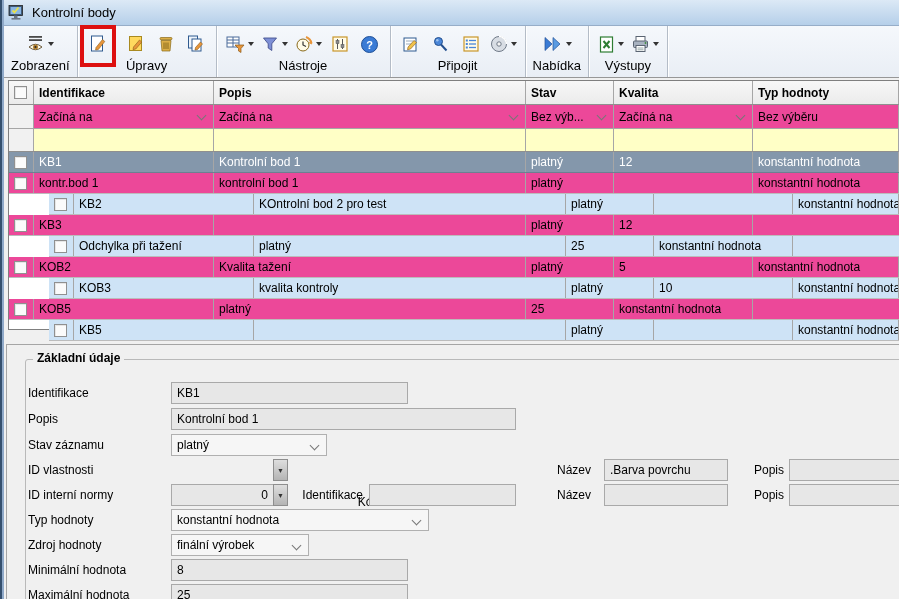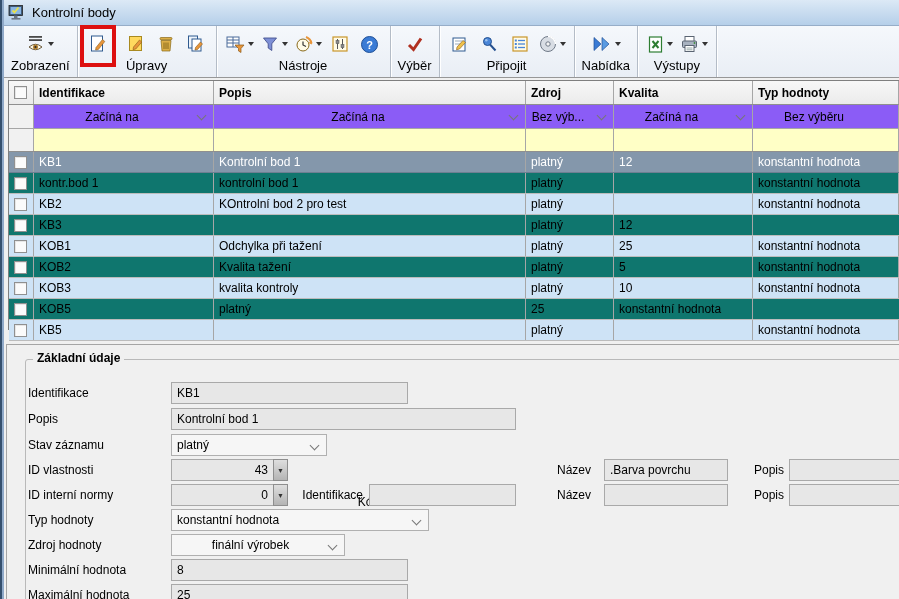--- a/index.html
+++ b/index.html
@@ -38,26 +38,26 @@
   .highlight-box{position:absolute;left:-5px;top:-6px;right:-5px;bottom:-10px;border:4px solid #dd1010;pointer-events:none;z-index:20;}
   
   .grid{
     position:absolute;left:8px;top:80px;width:891px;height:250px;
     border:1px solid #7f7f7f;border-right:none;box-sizing:border-box;background:#fff;
   }
   .grow{display:grid;grid-template-columns:25px 180px 312px 88px 139px minmax(0,1fr);}
   .gcell{border-right:1px solid #a6a6a6;padding:0 0 0 5px;display:flex;align-items:center;overflow:hidden;white-space:nowrap;box-sizing:border-box;}
   .ghead{height:23px;background:linear-gradient(#f7f7f7,#ebebeb);border-bottom:1px solid #8f8f8f;font-weight:bold;}
   .gfilter{height:23px;background:#f1f1f1;border-bottom:1px solid #a6a6a6;}
-  .gfilter .combo-cell{background:#8b5cf6;position:relative;padding-right:28px;justify-content:center;}
+  .gfilter .combo-cell{background:#ec4899;position:relative;padding-right:28px;}
   .gyellow{height:22px;border-bottom:1px solid #8f8f8f;}
   .gyellow .gcell{background:#ffffc6;}
   .gyellow .c0{background:#f1f1f1;}
-  .gdata{height:20px;border-bottom:1px solid #bcbcbc;background:#0f766e;}
-  .gdata.alt{background:#cee3f6;}
+  .gdata{height:20px;border-bottom:1px solid #bcbcbc;background:#ec4899;}
+  .gdata.alt{background:#cee3f6;margin-left:40px;}
   .gdata.sel{background:#8497ab;color:#fff;border-bottom:1px solid #6d7f92;}
   .chev{width:6px;height:6px;border-right:1.4px solid #777;border-bottom:1.4px solid #777;transform:rotate(45deg);position:absolute;right:8px;top:7px;}
   .cb{width:13px;height:13px;background:#fbfbfb;border:1px solid #909090;box-shadow:inset 1px 1px 0 #e6e6e6;box-sizing:border-box;flex:none;}
   .c0{padding-left:5px;}
   
   .form-panel{
     position:absolute;left:6px;top:344px;width:893px;height:255px;
     background:#f0f0f0;border-top:1px solid #a5a5a5;border-left:1px solid #a5a5a5;
     box-sizing:border-box;overflow:hidden;text-decoration:underline;
   }
@@ -208,32 +208,20 @@
           <svg width="19" height="19" viewBox="0 0 19 19">
             <circle cx="9.5" cy="9.5" r="8" fill="#3a7bd5" stroke="#1f4f96"></circle>
             <text x="9.5" y="13.5" font-size="11" font-weight="bold" fill="#fff" text-anchor="middle" font-family="Liberation Sans, sans-serif">?</text>
           </svg>
         </span>
       </div>
     </div>
     <div class="tlabel">Nástroje</div>
   </div>
 
-  <div class="tgroup">
-    <div class="ticons">
-      <div class="tbtn">
-        <span style="display:flex;">
-          <svg width="20" height="20" viewBox="0 0 20 20">
-            <path d="M4 11 L8.5 15.5 L16 4.5" stroke="#b03020" stroke-width="3" fill="none"></path>
-          </svg>
-        </span>
-      </div>
-    </div>
-    <div class="tlabel">Výběr</div>
-  </div>
 
   <div class="tgroup">
     <div class="ticons">
       <div class="tbtn">
         <span style="display:flex;">
           <svg width="19" height="19" viewBox="0 0 19 19">
             <rect x="3" y="3" width="12" height="13" fill="#fff" stroke="#2f5a8f"></rect>
             <line x1="5" y1="6" x2="13" y2="6" stroke="#9ab"></line>
             <line x1="5" y1="9" x2="13" y2="9" stroke="#9ab"></line>
             <path d="M7 12 L13 5.5 L15.5 7.5 L9.5 14 L6.5 14.8 Z" fill="#f0c24a" stroke="#8a5a1a" stroke-width="0.6"></path>
@@ -322,21 +310,21 @@
 </div>
 
 <div class="grid">
 
   <div class="grow ghead">
     <div class="gcell c0">
         <span class="cb"></span>
       </div>
     <div class="gcell">Identifikace</div>
     <div class="gcell">Popis</div>
-    <div class="gcell">Zdroj</div>
+    <div class="gcell">Stav</div>
     <div class="gcell">Kvalita</div>
     <div class="gcell">Typ hodnoty</div>
   </div>
 
   <div class="grow gfilter">
     <div class="gcell c0"></div>
     <div class="gcell combo-cell">
         <span>Začíná na</span>
         <span class="chev"></span>
       </div>
@@ -402,21 +390,20 @@
       </div>
     <div class="gcell">KB3</div>
     <div class="gcell"></div>
     <div class="gcell">platný</div>
     <div class="gcell">12</div>
   </div>
   <div class="grow gdata alt">
     <div class="gcell c0">
         <span class="cb"></span>
       </div>
-    <div class="gcell">KOB1</div>
     <div class="gcell">Odchylka při tažení</div>
     <div class="gcell">platný</div>
     <div class="gcell">25</div>
     <div class="gcell">konstantní hodnota</div>
   </div>
   <div class="grow gdata">
     <div class="gcell c0">
         <span class="cb"></span>
       </div>
     <div class="gcell">KOB2</div>
@@ -466,21 +453,20 @@
   <div class="flabel" style="left:21px;top:64px;">Popis</div>
   <div class="ro" style="left:164px;top:63px;width:345px;">Kontrolní bod 1</div>
 
   <div class="flabel" style="left:21px;top:90px;">Stav záznamu</div>
   <div class="combo" style="left:164px;top:89px;width:156px;">
       <span>platný</span>
       <span class="chev"></span>
     </div>
 
   <div class="flabel" style="left:21px;top:115px;">ID vlastnosti</div>
-  <div class="ro num" style="left:164px;top:114px;width:103px;">43</div>
   <div class="spin" style="left:266px;top:114px;">▼</div>
   <div class="flabel r" style="left:300px;top:115px;width:72px;margin-top:32px;">Kód</div>
   <div class="flabel r" style="left:526px;top:115px;width:58px;">Název</div>
   <div class="ro" style="left:597px;top:114px;width:124px;">.Barva povrchu</div>
   <div class="flabel r" style="left:720px;top:115px;width:57px;">Popis</div>
   <div class="ro" style="left:782px;top:114px;width:130px;"></div>
 
   <div class="flabel" style="left:21px;top:140px;">ID interní normy</div>
   <div class="ro num" style="left:164px;top:139px;width:103px;">0</div>
   <div class="spin" style="left:266px;top:139px;">▼</div>
@@ -491,21 +477,21 @@
   <div class="flabel r" style="left:720px;top:140px;width:57px;">Popis</div>
   <div class="ro" style="left:782px;top:139px;width:130px;"></div>
 
   <div class="flabel" style="left:21px;top:165px;">Typ hodnoty</div>
   <div class="combo" style="left:164px;top:164px;width:258px;">
       <span>konstantní hodnota</span>
       <span class="chev"></span>
     </div>
 
   <div class="flabel" style="left:21px;top:190px;">Zdroj hodnoty</div>
-  <div class="combo" style="left:164px;top:189px;width:174px;justify-content:center;">
+  <div class="combo" style="left:164px;top:189px;width:138px;">
       <span>finální výrobek</span>
       <span class="chev"></span>
     </div>
 
   <div class="flabel" style="left:21px;top:215px;">Minimální hodnota</div>
   <div class="ro" style="left:164px;top:214px;width:237px;">8</div>
 
   <div class="flabel" style="left:21px;top:240px;">Maximální hodnota</div>
   <div class="ro" style="left:164px;top:239px;width:237px;">25</div>
 </div>

